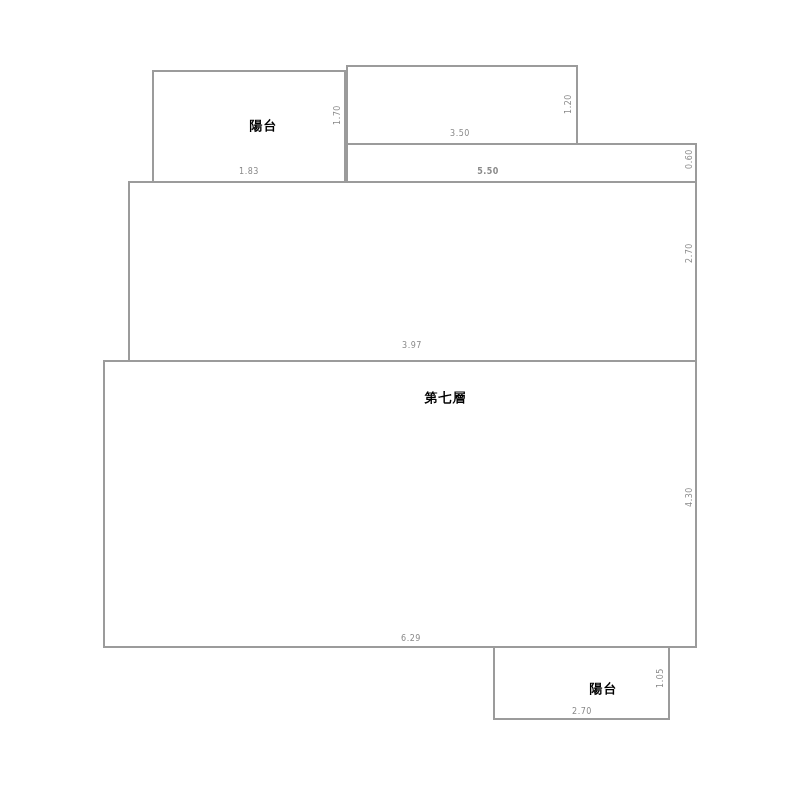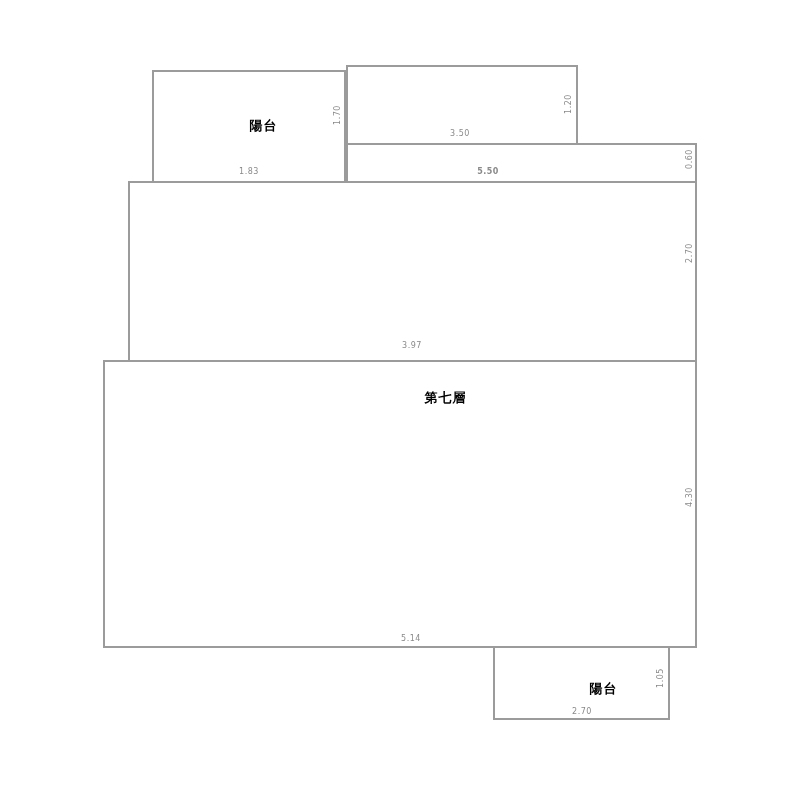--- a/index.html
+++ b/index.html
@@ -68,21 +68,21 @@
   <div class="room-label" style="left:583px; top:689px;">陽台</div>
 
   <div class="dim" style="left:249px; top:172px;">1.83</div>
 
   <div class="dim" style="left:452px; top:134px;margin-left:8px;">3.50</div>
 
   <div class="dim" style="left:488px; top:172px;font-weight:bold;">5.50</div>
 
   <div class="dim" style="left:412px; top:346px;">3.97</div>
 
-  <div class="dim" style="left:411px; top:639px;">5.14</div>
+  <div class="dim" style="left:411px; top:639px;">6.29</div>
 
   <div class="dim" style="left:582px; top:712px;">2.70</div>
 
   <div class="dim vertical" style="left:338px; top:115px;">1.70</div>
 
   <div class="dim vertical" style="left:569px; top:104px;">1.20</div>
 
   <div class="dim vertical" style="left:690px; top:159px;">0.60</div>
 
   <div class="dim vertical" style="left:690px; top:253px;">2.70</div>

